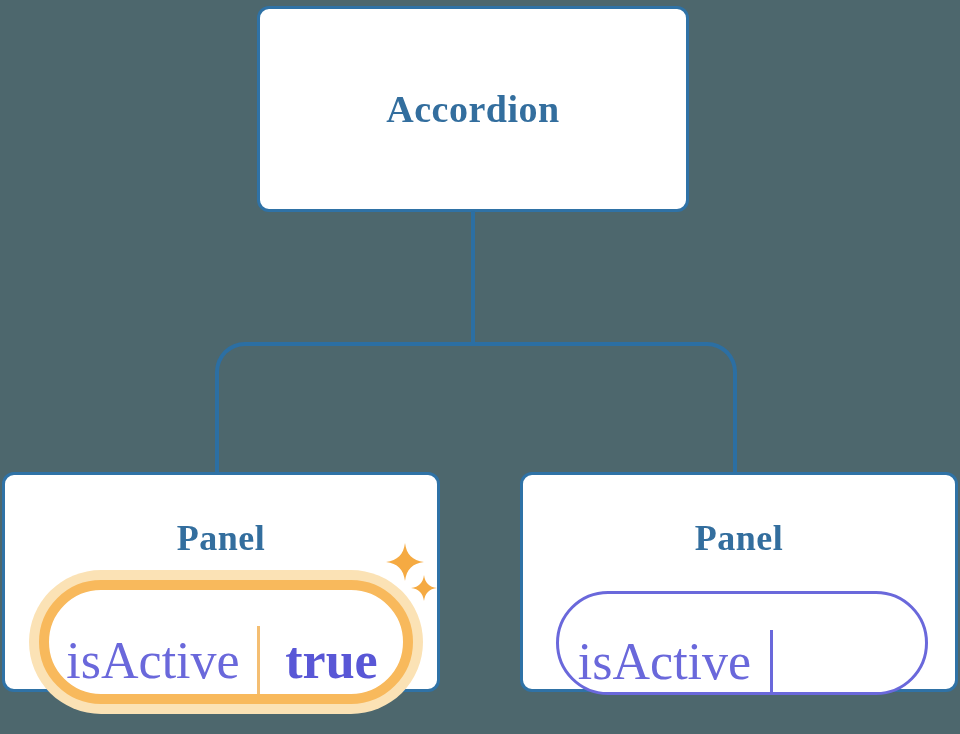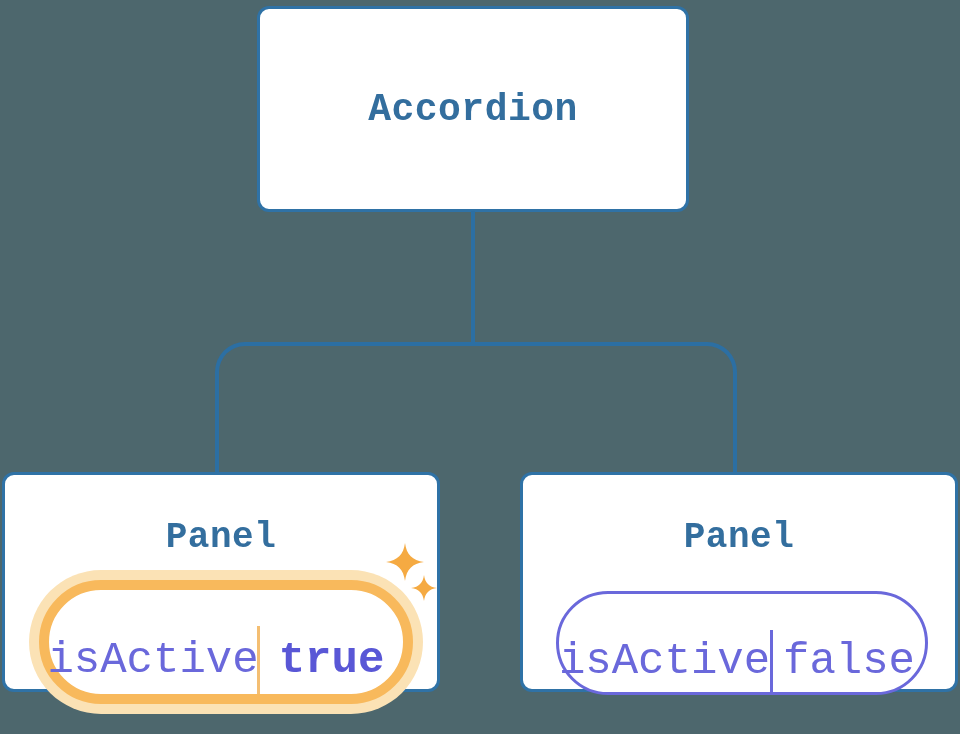--- a/index.html
+++ b/index.html
@@ -13,21 +13,21 @@
     --highlight-glow:#FBE2B5;
     --highlight-divider:#F4BE72;
     --sparkle:#F5AA42;
   }
   *{box-sizing:border-box;margin:0;padding:0;}
   html,body{background:var(--background);}
   .stage{
     position:relative;
     width:960px;height:734px;
     background:var(--background);
-    font-family:Liberation Mono, monospace;
+    font-family:Liberation Serif, serif;
     overflow:hidden;
   }
   .node{
     position:absolute;
     background:#ffffff;
     border:3px solid var(--node-border);
     border-radius:12px;
   }
   .accordion-node{
     left:257px;top:6px;width:432px;height:206px;
@@ -61,21 +61,21 @@
     color:var(--title-text);
     font-size:36px;font-weight:600;letter-spacing:0.5px;
   }
   .state-pill{
     position:absolute;
     display:flex;align-items:stretch;
     background:#ffffff;
   }
   .state-pill .cell{
     display:flex;align-items:center;justify-content:center;
-    font-size:44px;
+    font-size:52px;
     color:var(--state-purple);
     margin-top:36px;
   }
   .state-pill .cell.value{flex:1;}
   .pill-active{
     left:34px;top:105px;width:374px;height:124px;
     border:10px solid var(--highlight-ring);
     border-radius:62px;
     box-shadow:0 0 0 10px var(--highlight-glow);
   }
@@ -124,17 +124,16 @@
     <path d="M20 0C21.6 12.2 27.8 18.4 40 20C27.8 21.6 21.6 27.8 20 40C18.4 27.8 12.2 21.6 0 20C12.2 18.4 18.4 12.2 20 0Z" fill="#F5AA42"></path>
   </svg>
   <svg class="sparkle sparkle-small" viewBox="0 0 40 40">
     <path d="M20 0C21.6 12.2 27.8 18.4 40 20C27.8 21.6 21.6 27.8 20 40C18.4 27.8 12.2 21.6 0 20C12.2 18.4 18.4 12.2 20 0Z" fill="#F5AA42"></path>
   </svg>
 
   <div class="node panel-node right">
     <div class="panel-title">Panel</div>
     <div class="state-pill pill-inactive">
       <div class="cell name">isActive</div>
-      <div class="cell value">false</div>
     </div>
   </div>
 
 </div>
 
 </body></html>

